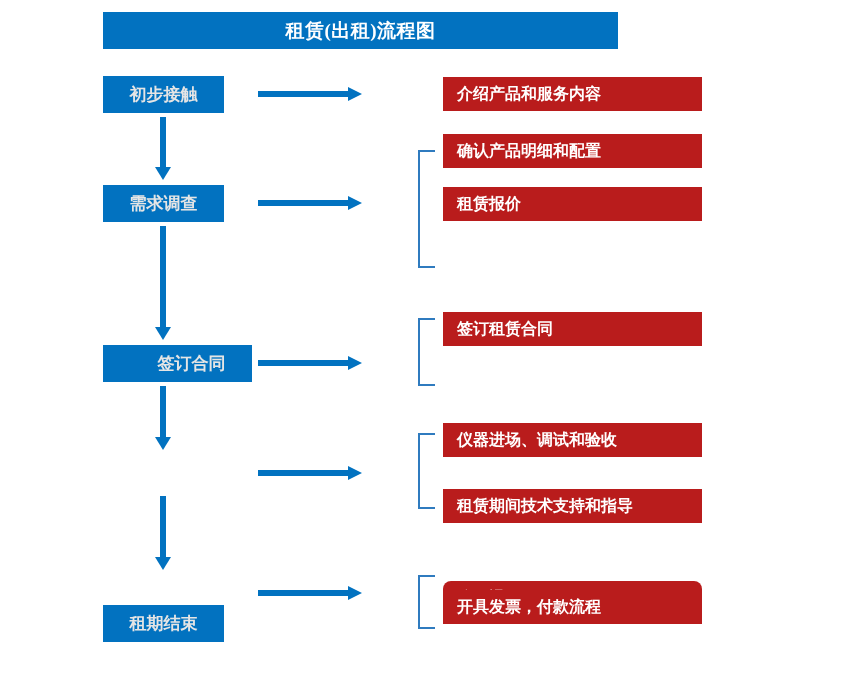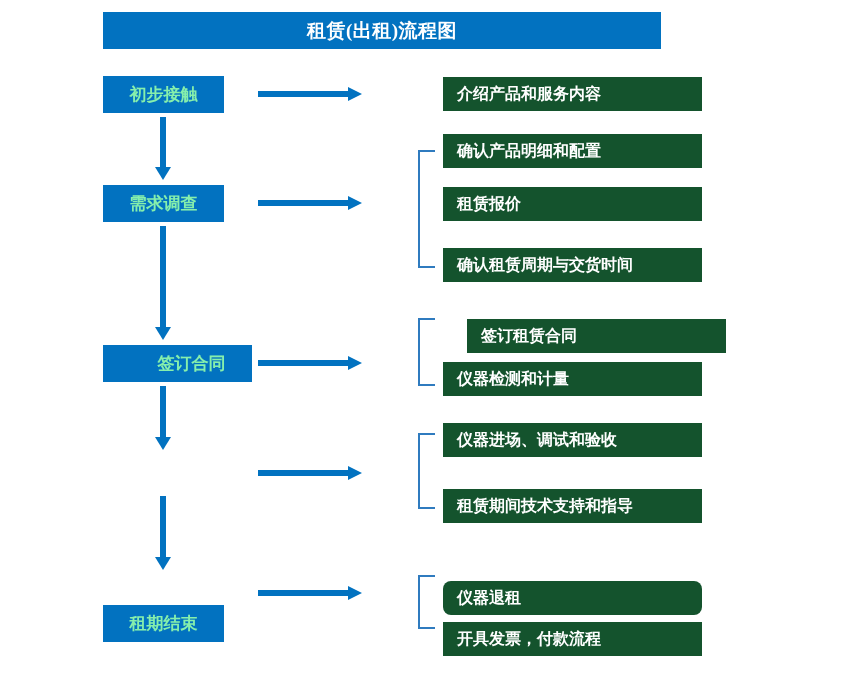--- a/index.html
+++ b/index.html
@@ -17,54 +17,54 @@
     position: relative;
     width: 844px;
     height: 688px;
   }
 
   
   .title-bar {
     position: absolute;
     left: 103px;
     top: 12px;
-    width: 558px;
+    width: 515px;
     height: 37px;
     background: #0272C0;
     color: #ffffff;
     font-size: 19px;
     font-weight: bold;
     display: flex;
     align-items: center;
     justify-content: center;
     letter-spacing: 0.5px;
   }
 
   
   .stage-box {
     position: absolute;
     left: 103px;
     width: 121px;
     height: 37px;
     background: #0272C0;
-    color: #86efac;
+    color: #e5e5e5;
     font-size: 17px;
     font-weight: bold;
     display: flex;
     align-items: center;
     justify-content: center;
   }
 
   
   .detail-box {
     position: absolute;
     left: 443px;
     width: 259px;
     height: 34px;
-    background: #14532d;
+    background: #b91c1c;
     color: #ffffff;
     font-size: 16px;
     font-weight: bold;
     display: flex;
     align-items: center;
     padding-left: 14px;
     box-sizing: border-box;
     white-space: nowrap;
   }
 
@@ -193,27 +193,25 @@
   <div class="bracket" style="left:418px; top:433px; height:76px;"></div>
 
   <div class="bracket" style="left:418px; top:575px; height:54px;"></div>
 
   <div class="detail-box" style="top:77px;">介绍产品和服务内容</div>
 
   <div class="detail-box" style="top:134px;">确认产品明细和配置</div>
 
   <div class="detail-box" style="top:187px;text-align:right;">租赁报价</div>
 
-  <div class="detail-box" style="top:248px;">确认租赁周期与交货时间</div>
-
-  <div class="detail-box" style="top:319px;margin-left:24px;">签订租赁合同</div>
-
-  <div class="detail-box" style="top:362px;">仪器检测和计量</div>
+
+  <div class="detail-box" style="top:312px;">签订租赁合同</div>
+
 
   <div class="detail-box" style="top:423px;">仪器进场、调试和验收</div>
 
   <div class="detail-box" style="top:489px;">租赁期间技术支持和指导</div>
 
   <div class="detail-box" style="top:581px;border-radius:8px;">仪器退租</div>
 
-  <div class="detail-box" style="top:622px;">开具发票，付款流程</div>
+  <div class="detail-box" style="top:590px;">开具发票，付款流程</div>
 
 </div>
 
 </body></html>

